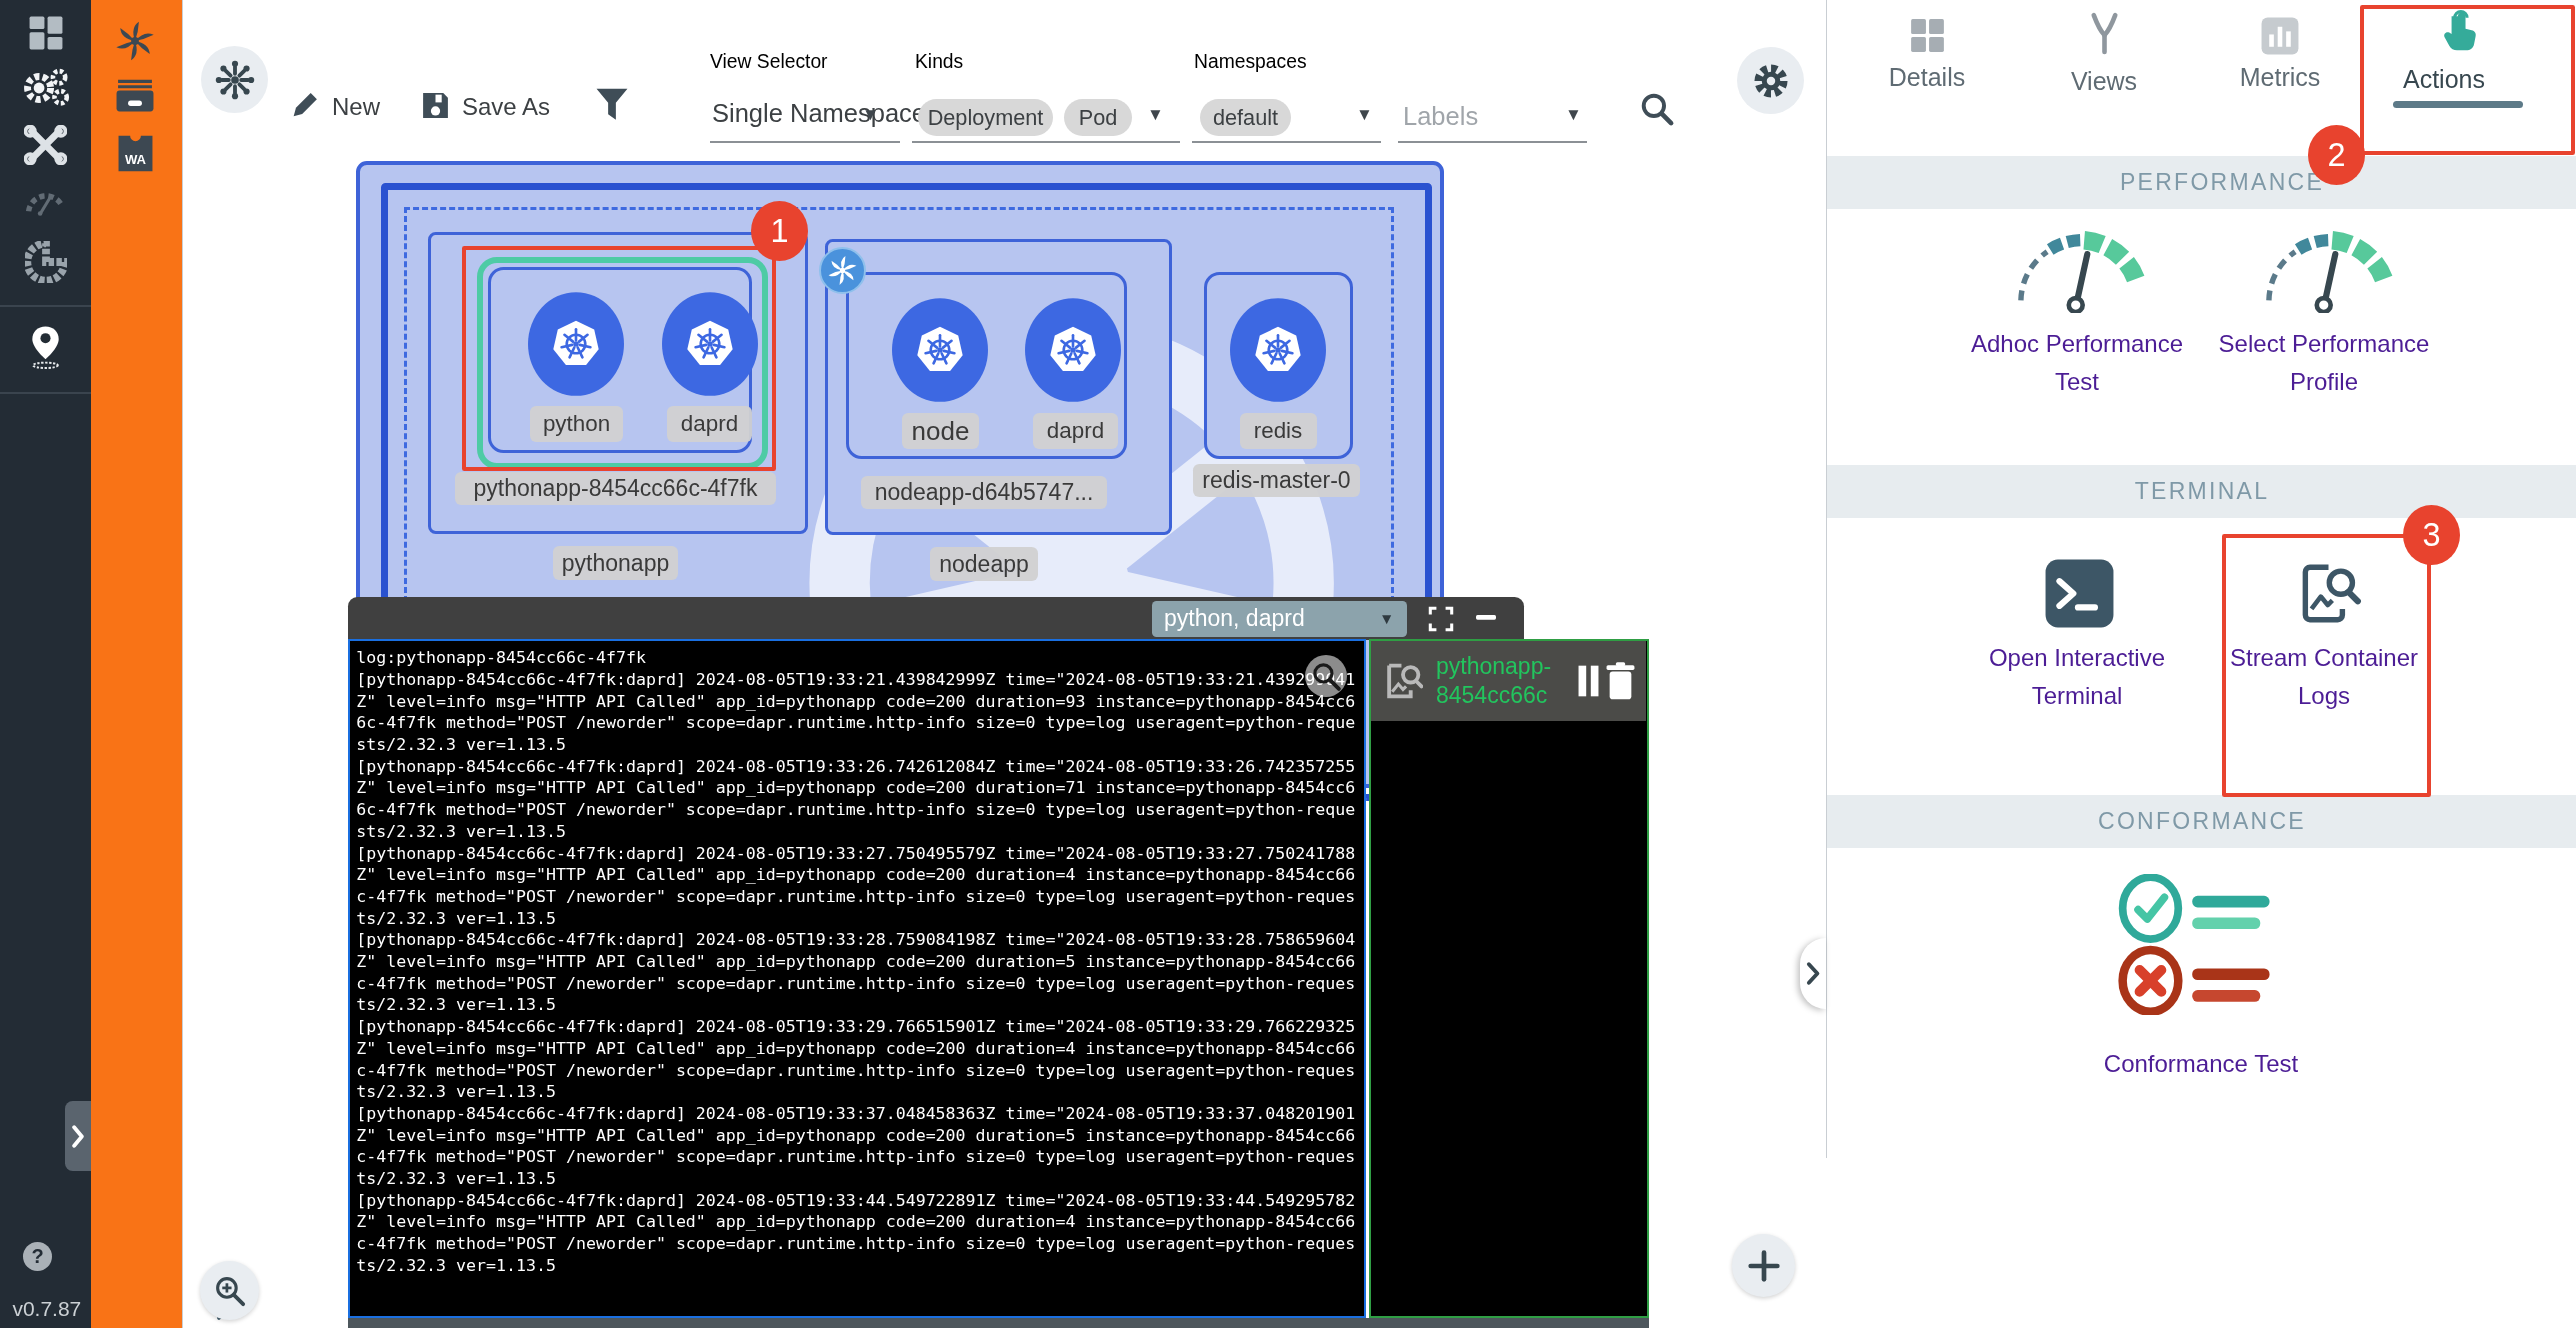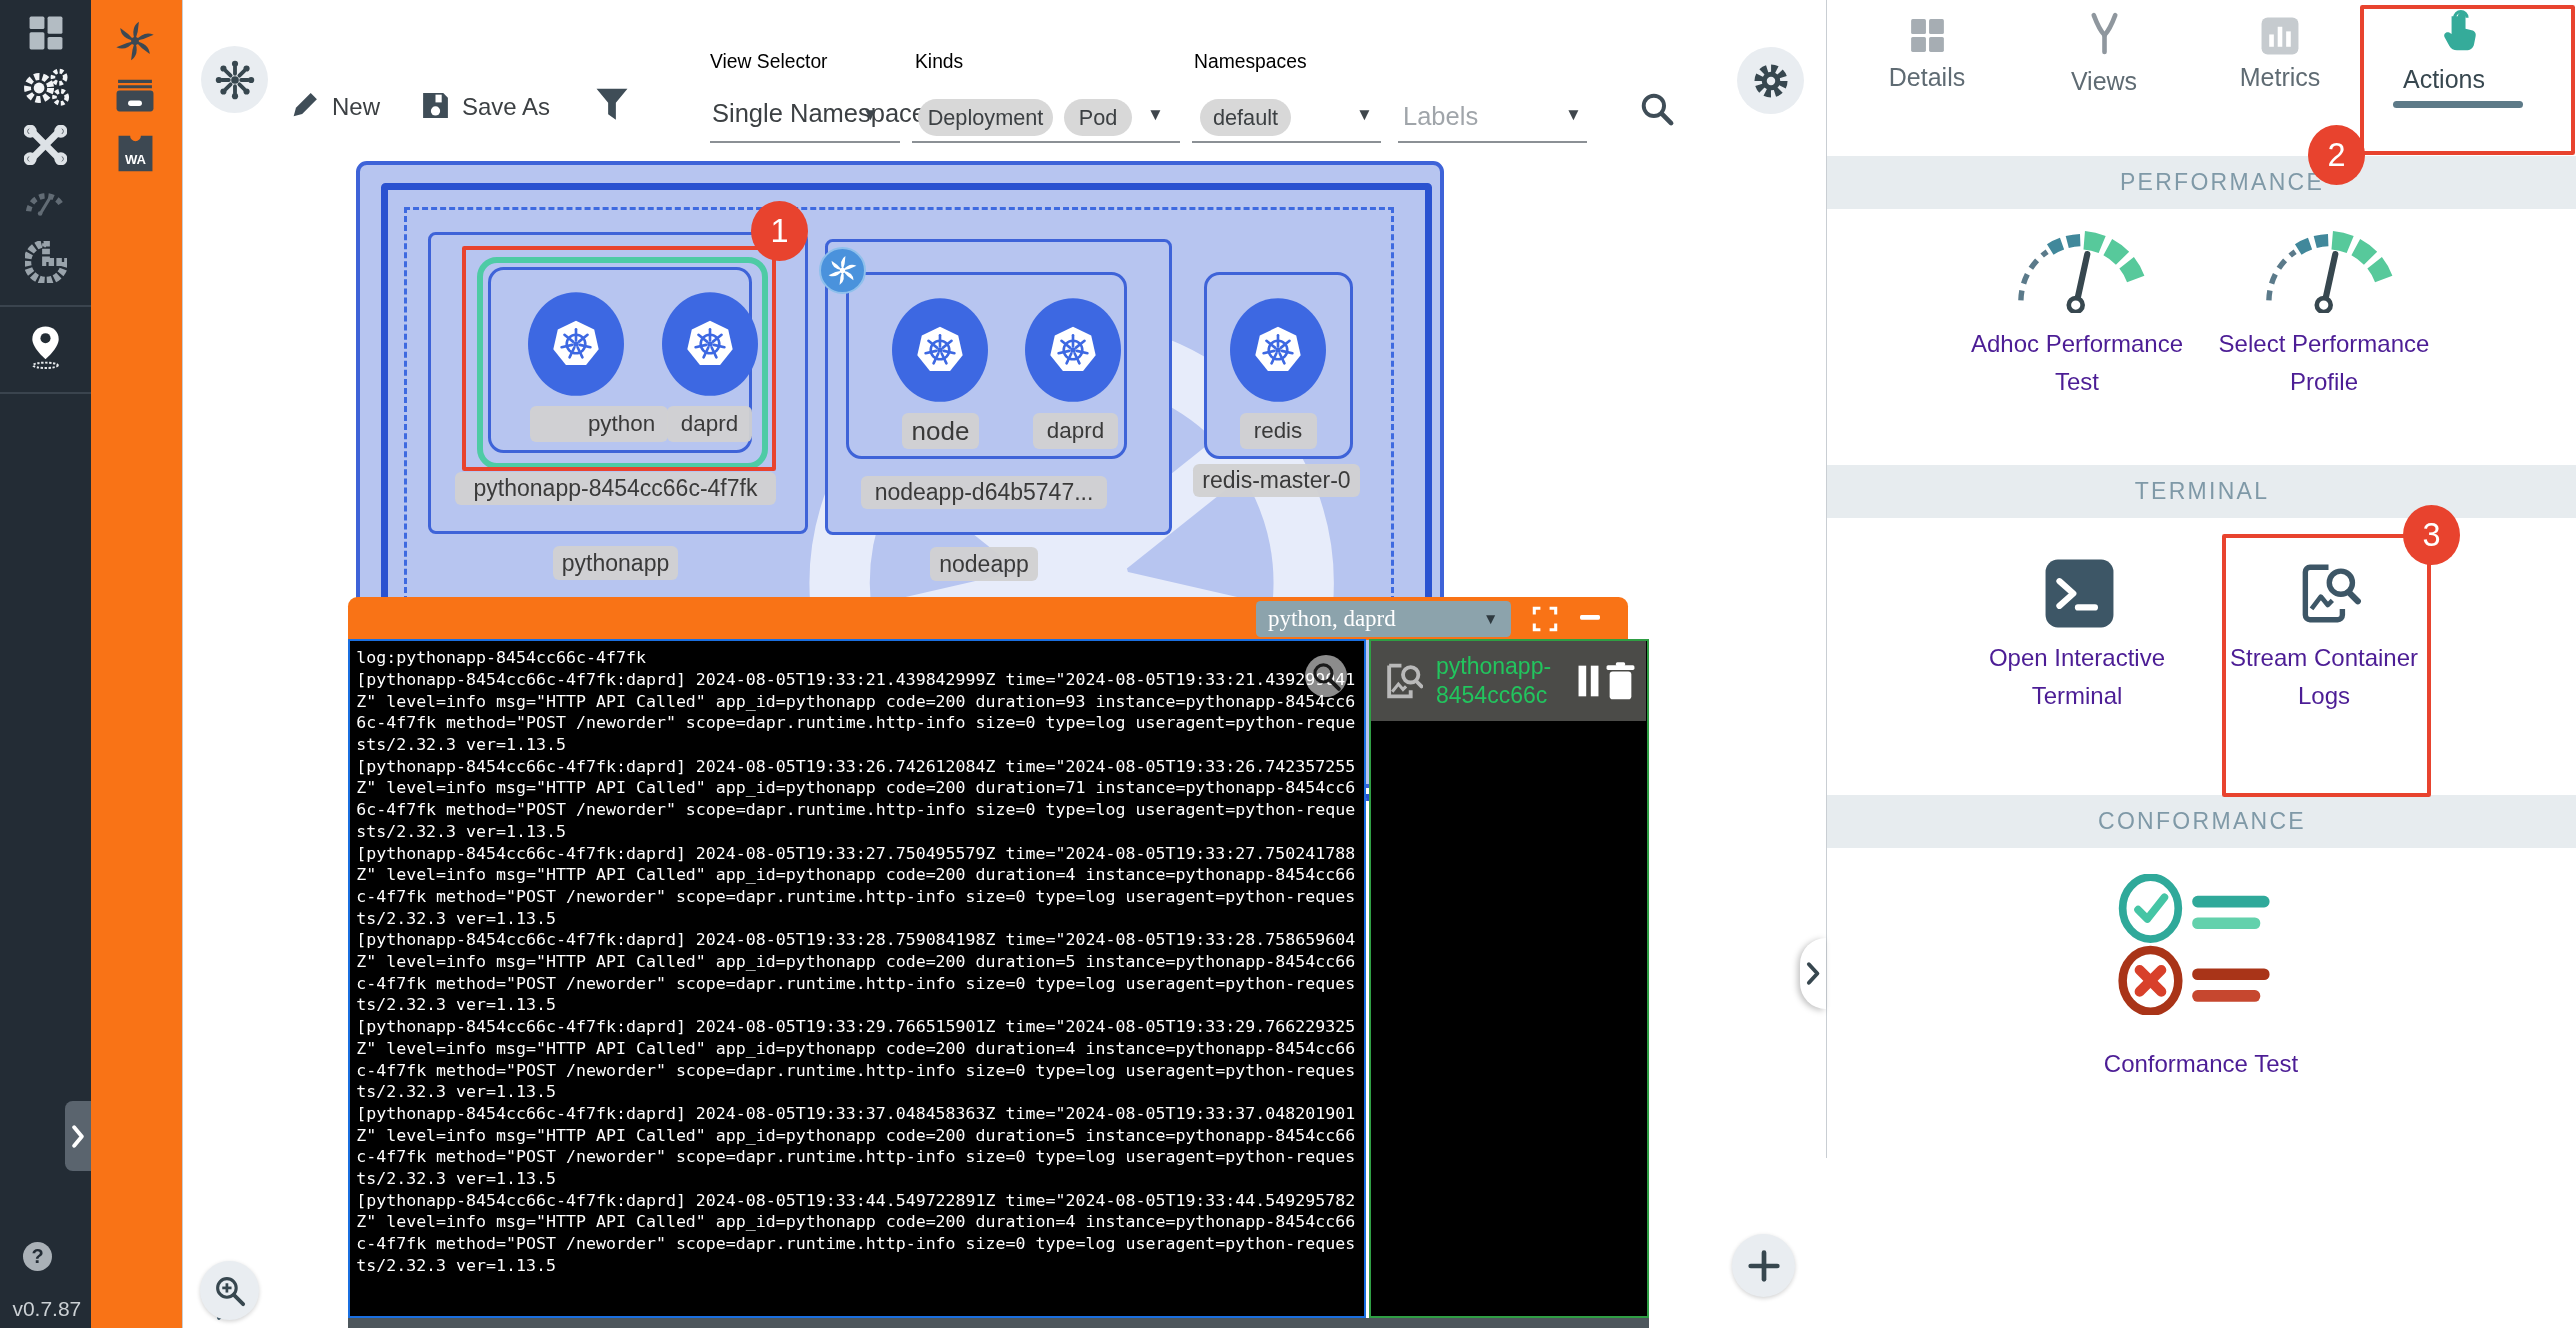--- a/index.html
+++ b/index.html
@@ -32,22 +32,22 @@
   .k8s-ellipse{width:96px;height:104px;}
   .cv-chip{background:rgba(209,209,209,0.95);border-radius:6.2px;color:#3a3a3a;
            display:flex;align-items:center;justify-content:center;}
 
   
   .anno-box{border:4.6px solid #e8432e;border-radius:2.3px;z-index:40;}
   .anno-badge{width:57px;height:60px;border-radius:50%;background:#e8432e;color:#ffffff;
               font-size:32.5px;z-index:41;display:flex;align-items:center;justify-content:center;}
 
   
-  .term-header{left:348px;top:597px;width:1280px;height:43px;background:#f97316;
-               border-radius:9.3px 9.3px 0 0;z-index:30;font-family:Liberation Serif, serif;}
+  .term-header{left:348px;top:597px;width:1176px;height:43px;background:#404040;
+               border-radius:9.3px 9.3px 0 0;z-index:30;}
   .term-chip{background:#8ca3ac;border-radius:4.6px;color:#ffffff;font-size:23px;}
   .log-pane{left:348px;top:639px;width:1018px;height:679px;background:#000;
             border:2.3px solid #1a6fe0;box-sizing:border-box;z-index:30;overflow:hidden;}
   .log-text{font-family:"DejaVu Sans Mono",monospace;font-size:16.6px;line-height:21.7px;color:#fff;
             white-space:pre-wrap;word-break:break-all;padding:6.2px 4.6px 6.2px 6.2px;}
   .side-pane{left:1369px;top:639px;width:280px;height:679px;background:#000;
              border:2.3px solid #2f9e44;box-sizing:border-box;z-index:30;}
   .side-row{left:0;top:0;width:275px;height:80px;background:#4b4b48;}
   .term-bottom{left:348px;top:1318px;width:1301px;height:10.8px;background:#4d565c;z-index:30;}
 
@@ -320,21 +320,21 @@
             <ellipse cx="62" cy="67" rx="62" ry="67" fill="#3d68e2"></ellipse>
           <use href="#k8s-logo" x="28" y="33" width="68" height="68"></use>
           </svg>
       </div>
       <div class="abs ctr" style="left:171px;top:21.7px;">
         <svg class="k8s-ellipse" viewBox="0 0 124 134">
             <ellipse cx="62" cy="67" rx="62" ry="67" fill="#3d68e2"></ellipse>
           <use href="#k8s-logo" x="28" y="33" width="68" height="68"></use>
           </svg>
       </div>
-      <div class="abs cv-chip" style="left:39px;top:136px;width:93px;height:36px;font-size:22.4px;padding-left:45px;">python</div>
+      <div class="abs cv-chip" style="left:39px;top:136px;width:93px;height:36px;font-size:22.4px;">python</div>
       <div class="abs cv-chip" style="left:176px;top:136px;width:85px;height:36px;font-size:22.4px;">daprd</div>
     </div>
     <div class="abs cv-chip" style="left:272px;top:313px;width:321px;height:32.5px;font-size:23px;">pythonapp-8454cc66c-4f7fk</div>
     <div class="abs cv-chip" style="left:370px;top:387px;width:125px;height:34px;font-size:23px;">pythonapp</div>
 
     <div class="abs dep-box" style="left:642px;top:80px;width:341px;height:290px;"></div>
     <div class="abs pod-box" style="left:663px;top:113px;width:275px;height:181px;">
       <div class="abs ctr" style="left:43px;top:23px;">
         <svg class="k8s-ellipse" viewBox="0 0 124 134">
             <ellipse cx="62" cy="67" rx="62" ry="67" fill="#3d68e2"></ellipse>

